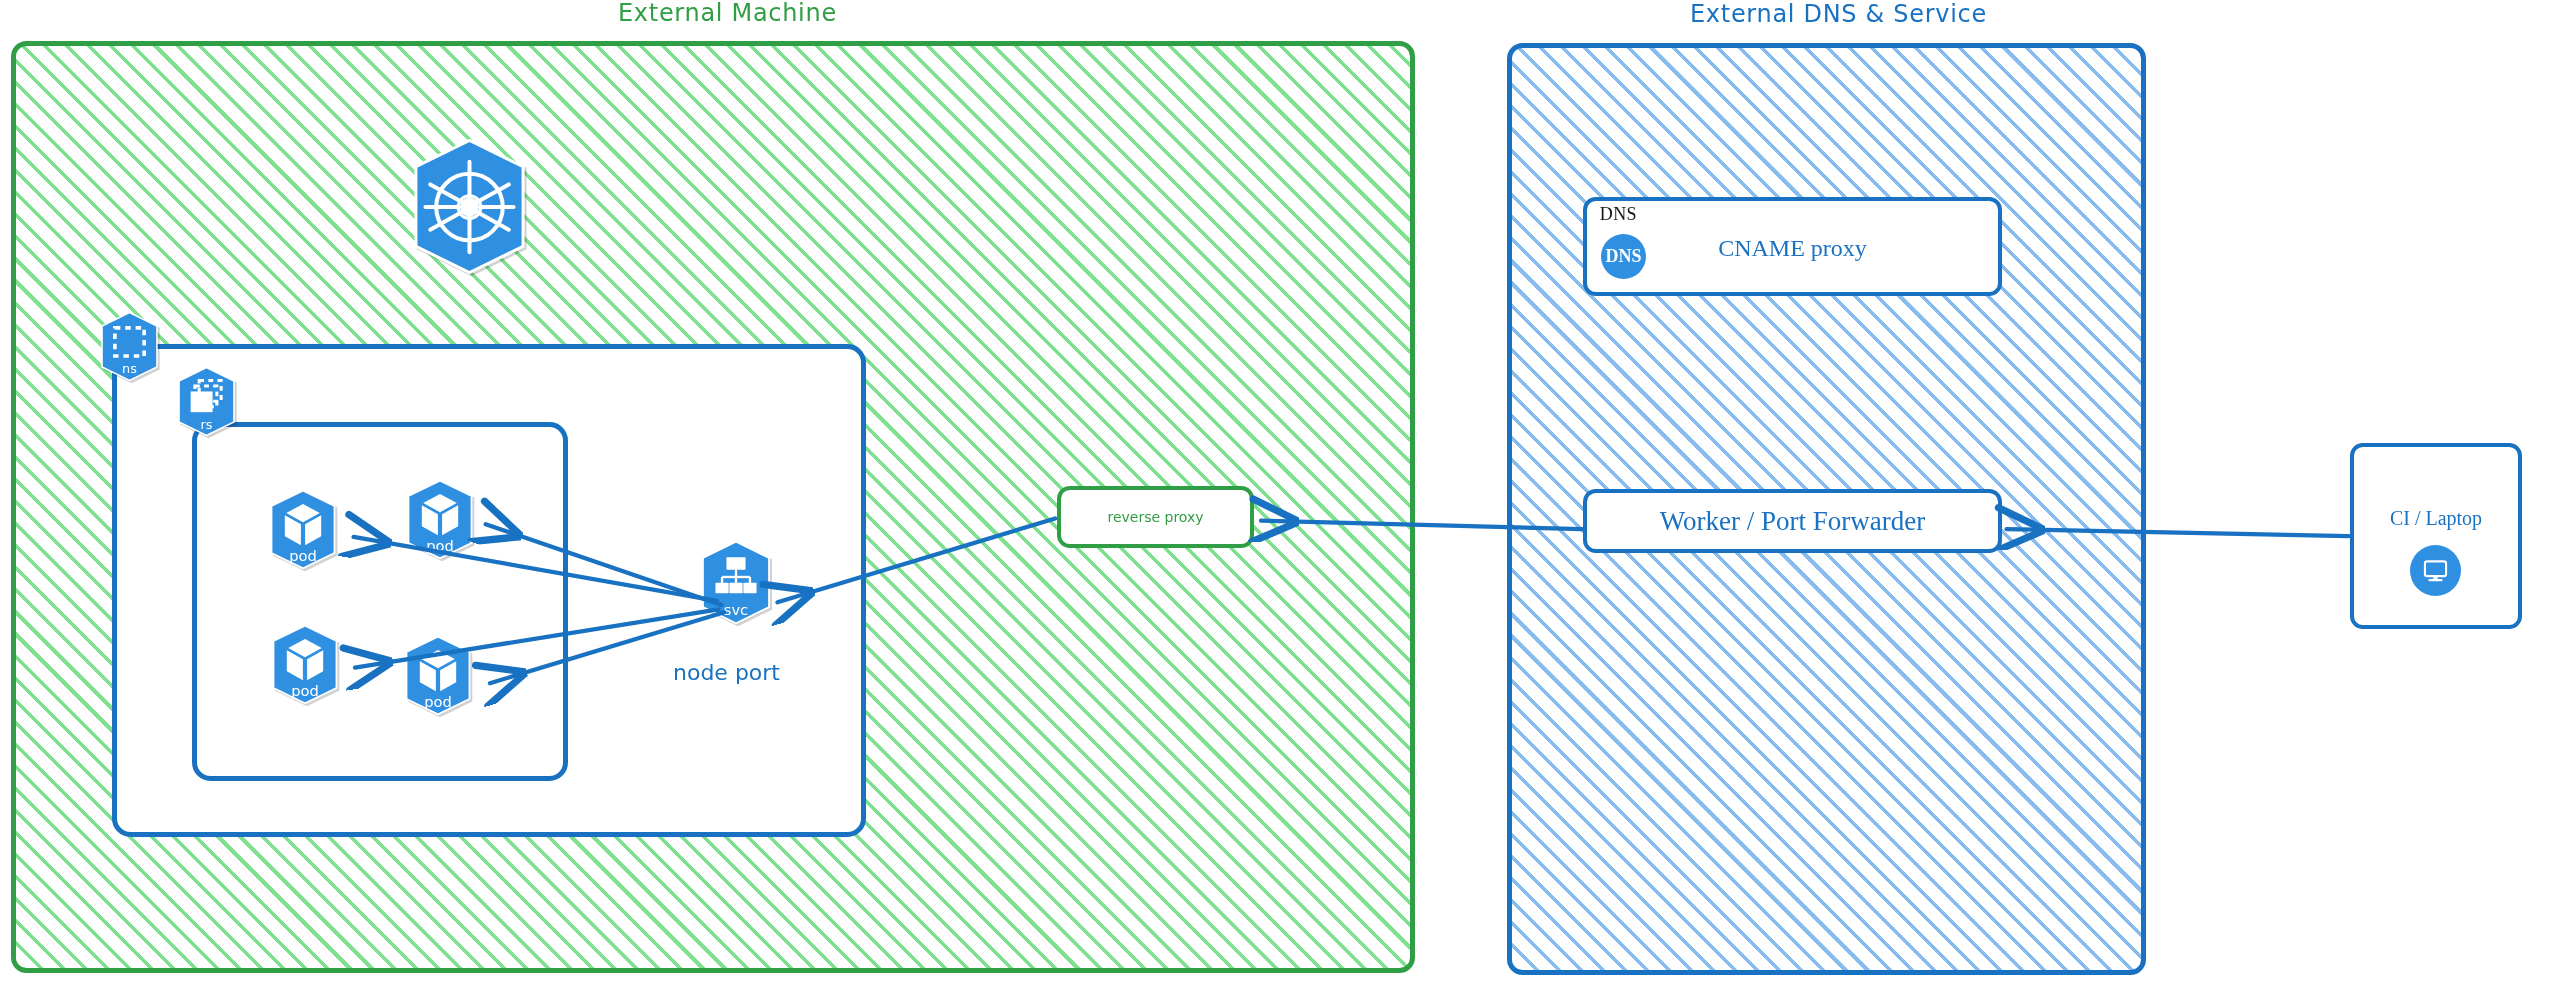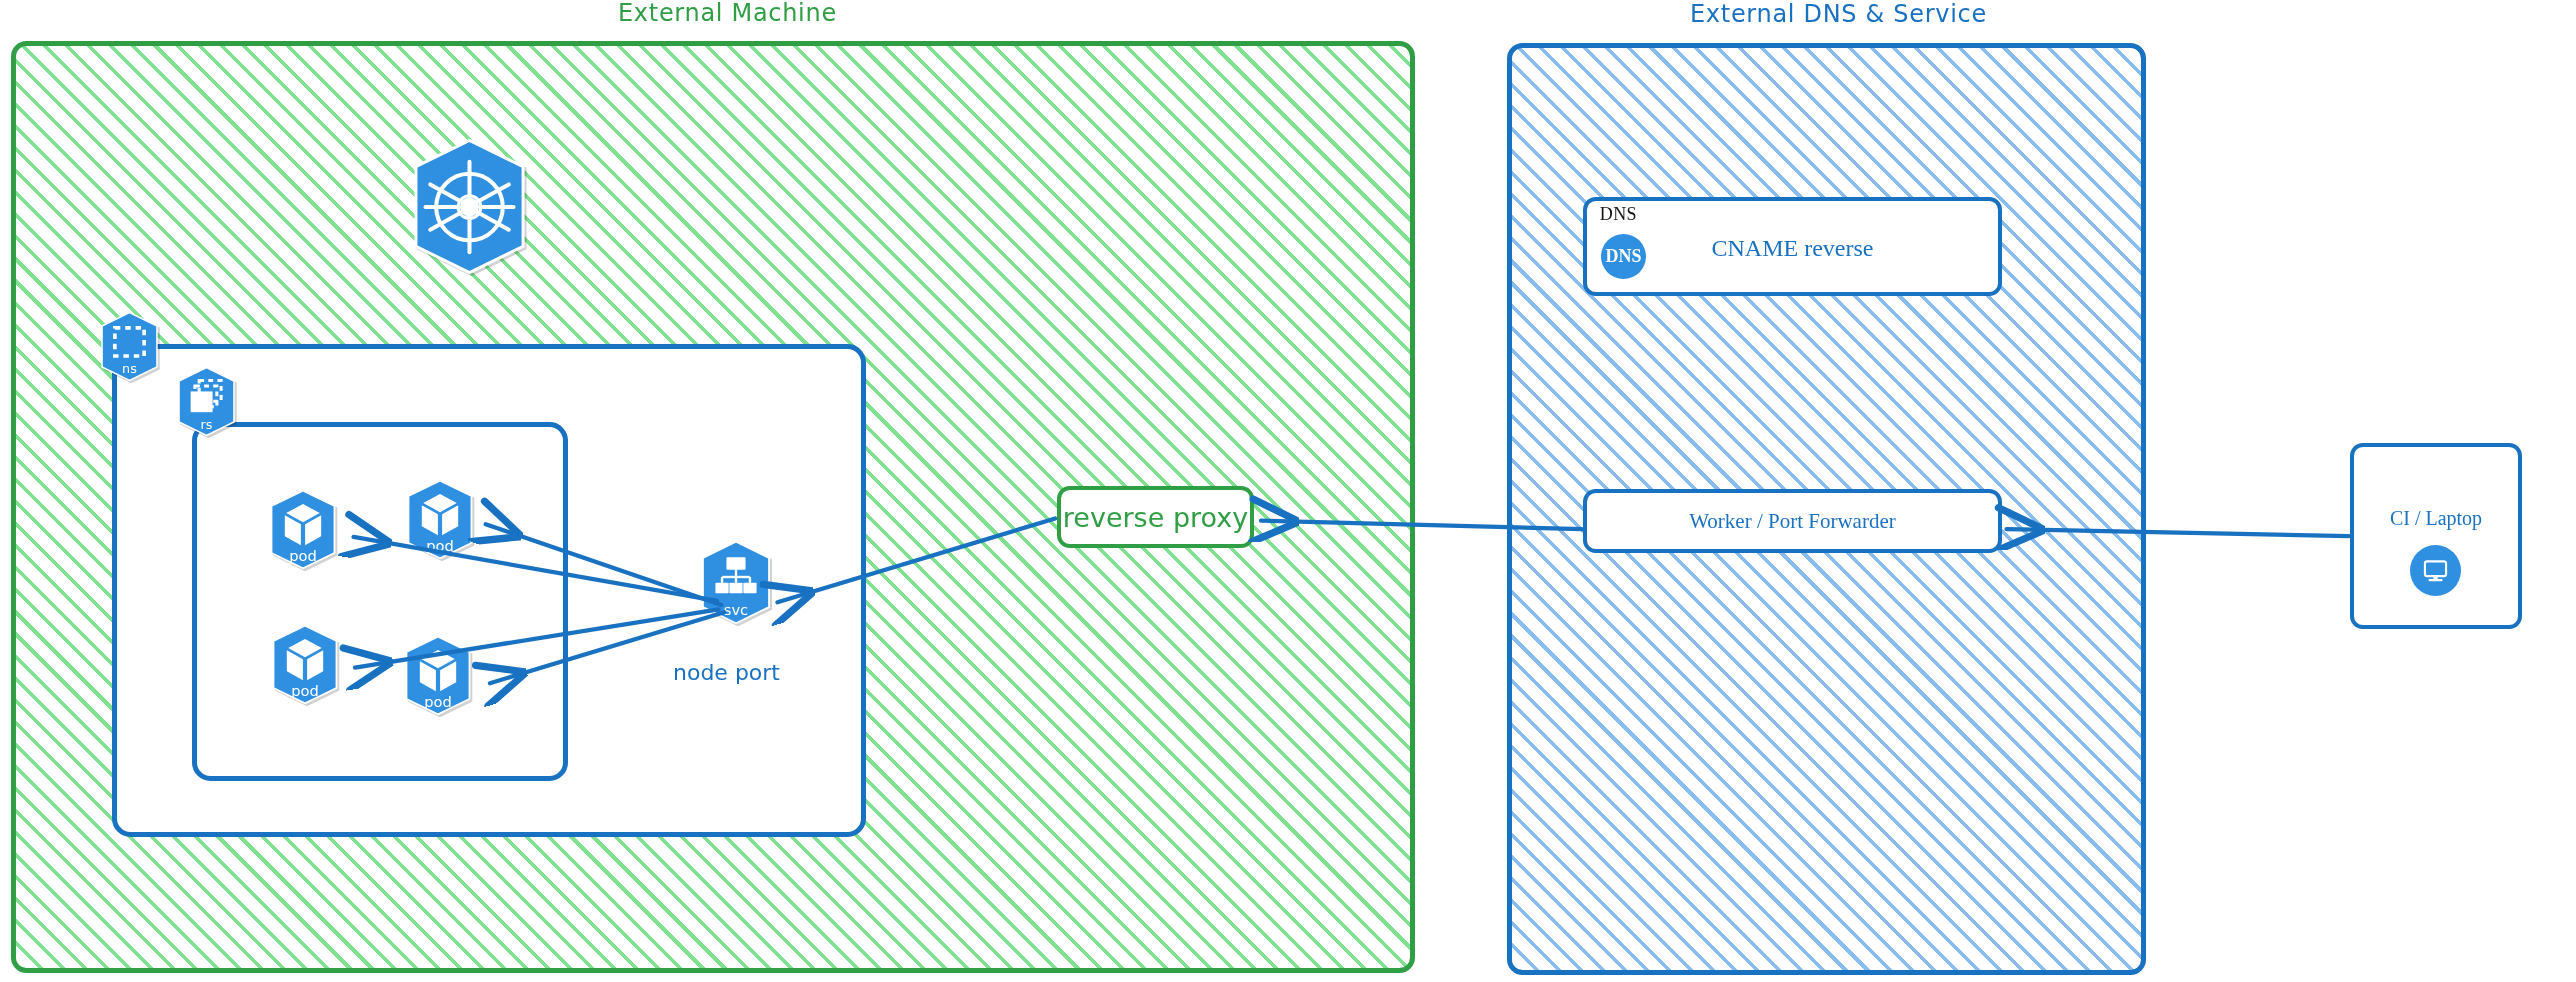--- a/index.html
+++ b/index.html
@@ -47,36 +47,36 @@
   .nodebox{position:absolute;box-sizing:border-box;background:#ffffff;
            border-radius:12.8px;display:flex;align-items:center;justify-content:center;}
   .nodebox.green{border:4.3px solid #2f9e44;}
   .nodebox.blue{border:4.3px solid #1971c2;font-family:Liberation Serif, serif;}
   .nodebox .txt{font-size:21px;white-space:nowrap;}
   .nodebox.green .txt{color:#2f9e44;}
   .nodebox.blue  .txt{color:#1971c2;}
 
   
   .box-rproxy{left:1057px;top:486px;width:197px;height:62px;}
-  .box-rproxy .txt{font-size:27px;}
+  .box-rproxy .txt{font-size:14px;}
 
   
   .box-dns{left:1583px;top:197px;width:419px;height:99px;
            border:4.3px solid #1971c2;display:block;}
   .dns-tag{position:absolute;left:12.8px;top:2.8px;font-size:18px;color:#141414;
            letter-spacing:0.4px;}
   .dns-circle{position:absolute;left:14px;top:33px;width:45px;height:45px;
               border-radius:50%;background:#2f8fe0;color:#fff;font-size:18px;
               display:flex;align-items:center;justify-content:center;font-weight:600;}
   .dns-title{position:absolute;left:0;right:0;top:34px;text-align:center;
              font-size:24px;color:#1971c2;}
 
   
   .box-worker{left:1583px;top:489px;width:419px;height:64px;}
-  .box-worker .txt{font-size:21px;}
+  .box-worker .txt{font-size:27px;}
 
   
   .box-ci{left:2350px;top:443px;width:172px;height:186px;display:block;}
   .ci-title{position:absolute;left:0;right:0;top:60px;text-align:center;
             font-size:20px;color:#1971c2;}
   .ci-icon{position:absolute;left:50%;margin-left:-25.6px;top:98px;width:51px;height:51px;
            border-radius:50%;background:#2f8fe0;display:flex;align-items:center;
            justify-content:center;}
 
   
@@ -204,21 +204,21 @@
 
   <div class="label lbl-nodeport">node port</div>
 
   <div class="nodebox green box-rproxy">
     <span class="txt">reverse proxy</span>
   </div>
 
   <div class="nodebox blue box-dns">
     <span class="dns-tag">DNS</span>
     <span class="dns-circle">DNS</span>
-    <span class="dns-title">CNAME reverse</span>
+    <span class="dns-title">CNAME proxy</span>
   </div>
 
   <div class="nodebox blue box-worker">
     <span class="txt">Worker / Port Forwarder</span>
   </div>
 
   <div class="nodebox blue box-ci">
     <span class="ci-title">CI / Laptop</span>
     <span class="ci-icon">
       <svg width="31" height="31" viewBox="0 0 44 44">

